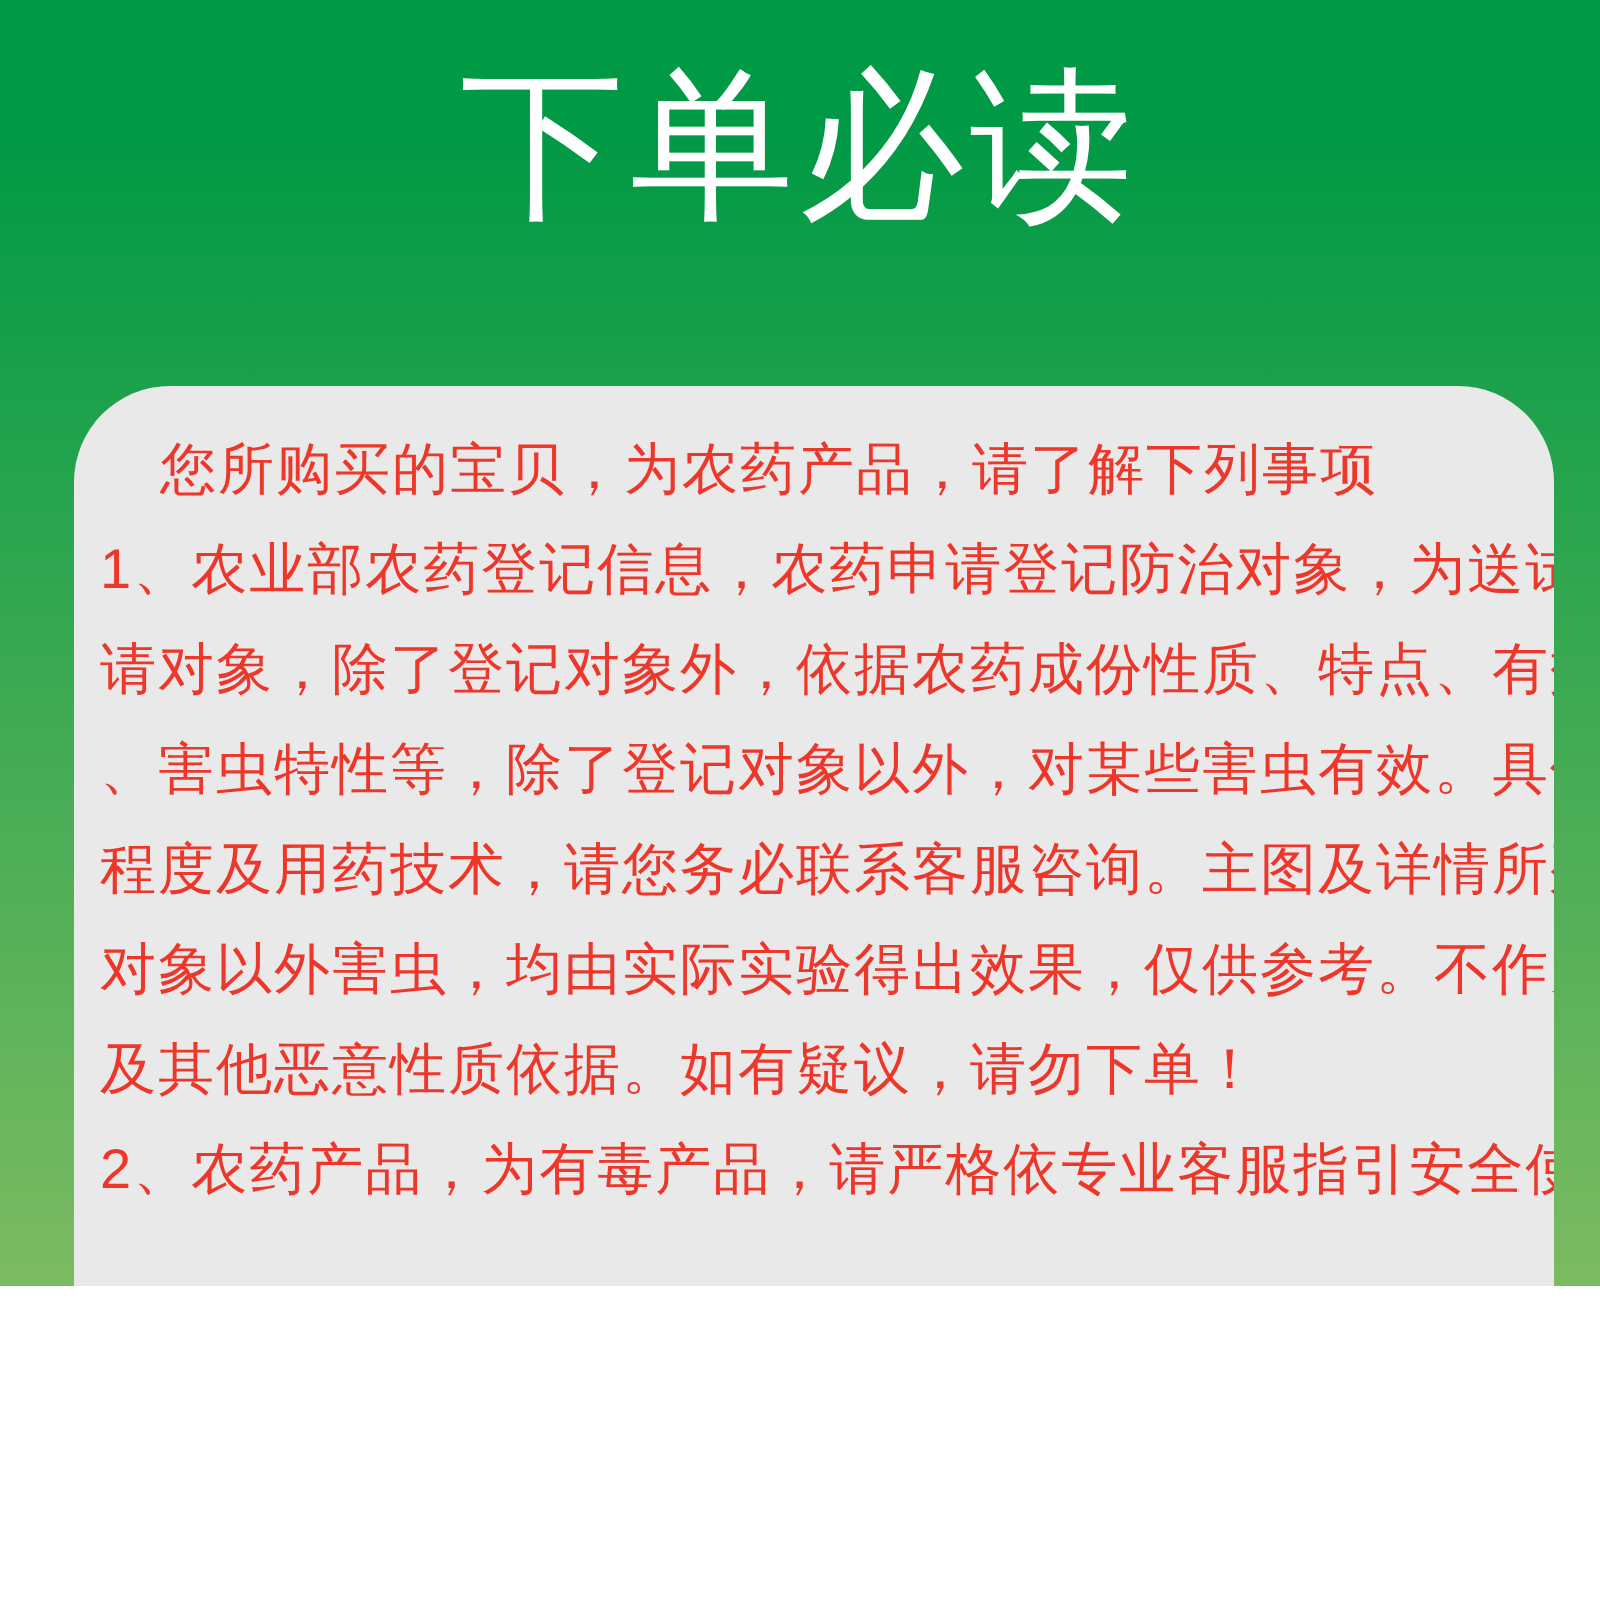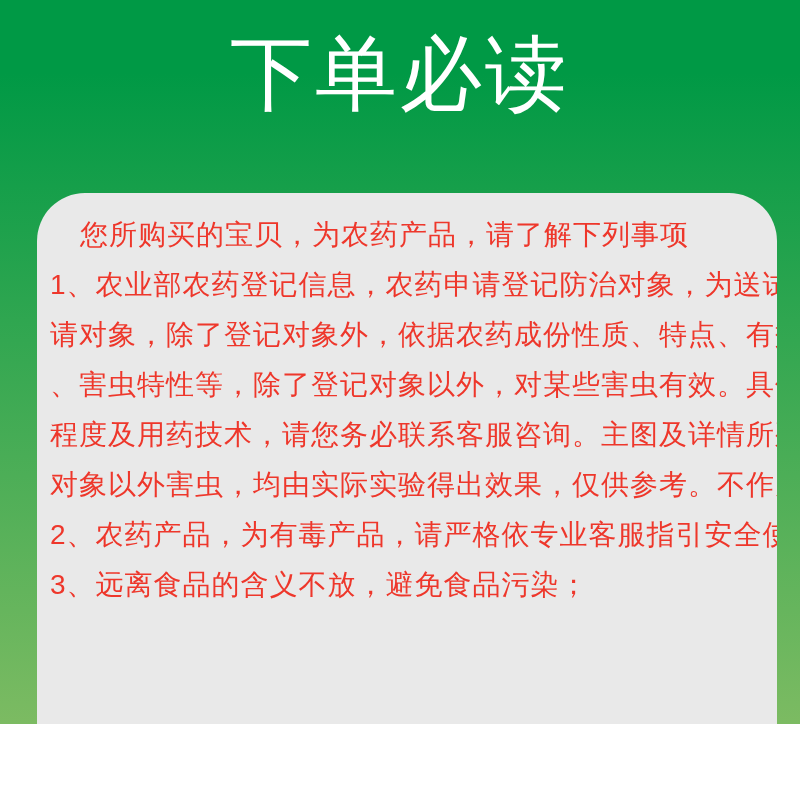--- a/index.html
+++ b/index.html
@@ -2,21 +2,21 @@
 <html style="--bg-top: #009945; --bg-bottom: #7cbb62; --card-bg: #e9e9e9; --text-color: #ee372b; --title-color: #ffffff;"><head>
 <meta charset="utf-8">
 <style>
   html, body {
     margin: 0;
     padding: 0;
   }
   .page {
     position: relative;
     width: 800px;
-    height: 724px;
+    height: 643px;
     overflow: hidden;
     background: linear-gradient(180deg, var(--bg-top) 0%, var(--bg-top) 10%, var(--bg-bottom) 100%);
     font-family: "Liberation Sans", "DejaVu Sans", sans-serif;
   }
   .header {
     height: 148px;
     display: flex;
     align-items: center;
     justify-content: center;
   }
@@ -64,22 +64,20 @@
   </div>
   <div class="card">
     <div class="line intro">您所购买的宝贝，为农药产品，请了解下列事项</div>
     <div id="notice-body">
         <div class="para">
           <div class="line">1、农业部农药登记信息，农药申请登记防治对象，为送试时申</div>
           <div class="line">请对象，除了登记对象外，依据农药成份性质、特点、有效含量</div>
           <div class="line">、害虫特性等，除了登记对象以外，对某些害虫有效。具体有效</div>
           <div class="line">程度及用药技术，请您务必联系客服咨询。主图及详情所列登记</div>
           <div class="line">对象以外害虫，均由实际实验得出效果，仅供参考。不作为投诉</div>
+          <div class="line">及其他恶意性质依据。如有疑议，请勿下单！</div>
         </div>
         <div class="para">
           <div class="line">2、农药产品，为有毒产品，请严格依专业客服指引安全使用；</div>
-        </div>
-        <div class="para">
-          <div class="line">3、远离食品的含义不放，避免食品污染；</div>
         </div>
       </div>
   </div>
 </div>
 
 </body></html>

